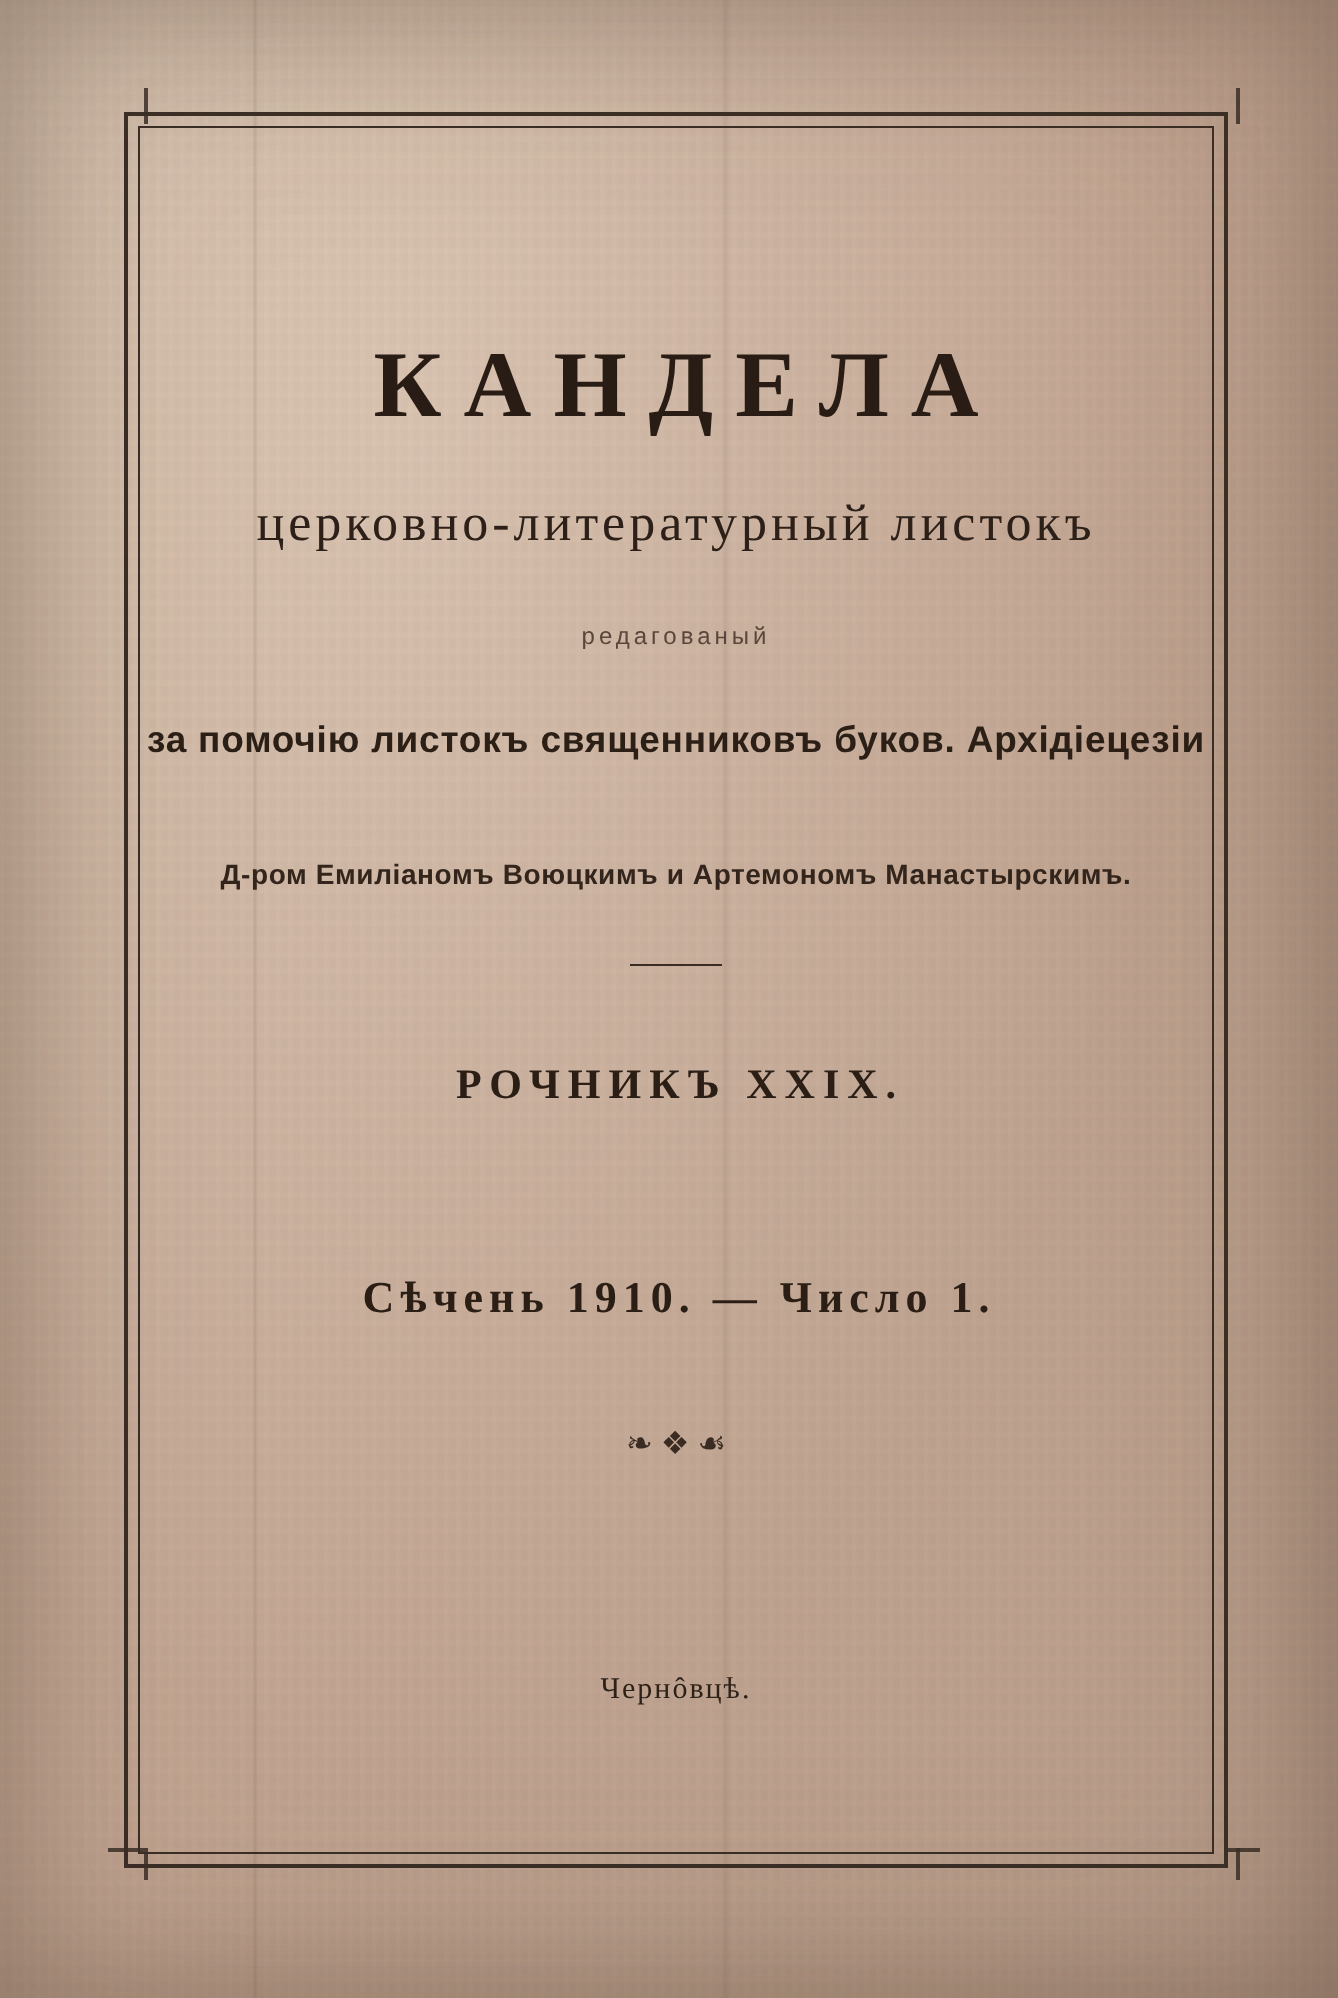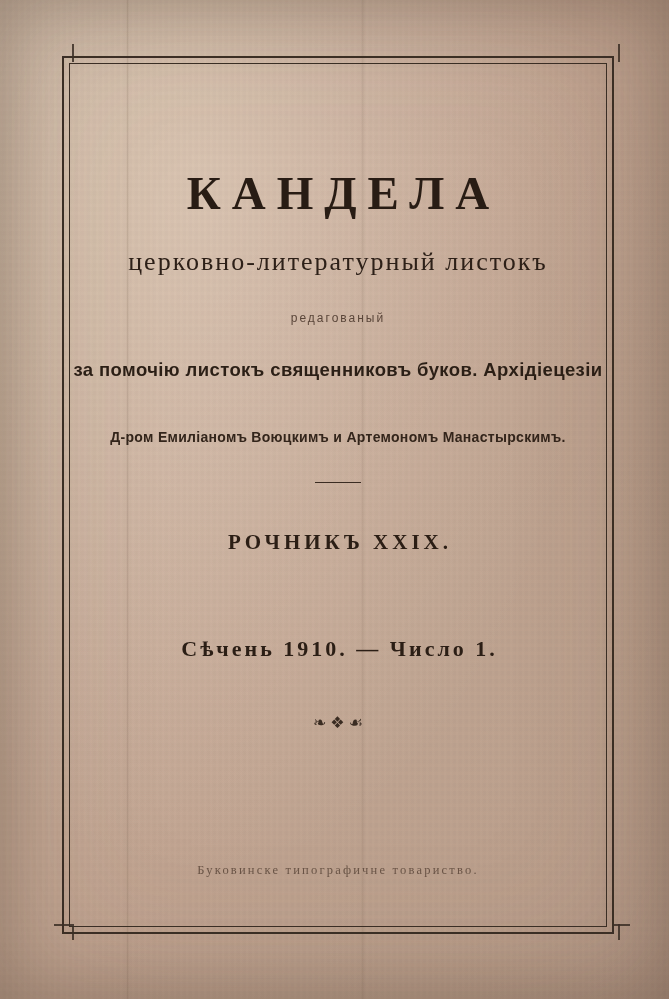--- a/index.html
+++ b/index.html
@@ -253,18 +253,18 @@
       <div class="helpline">за помочію листокъ священниковъ буков. Архідіецезіи</div>
       <div class="editors">Д-ром Емиліаномъ Воюцкимъ и Артемономъ Манастырскимъ.</div>
 
       <div class="rule-short"></div>
 
       <div class="volume">РОЧНИКЪ XXIX.</div>
       <div class="issue">Сѣчень 1910. — Число 1.</div>
 
       <div class="ornament">❧ ❖ ☙</div>
 
-      <div class="imprint-printer">Буковинске типографичне товариство.</div>
+      <div class="imprint-city">Чернôвцѣ.</div>
     </div>
   </div>
 
   <div class="vignette"></div>
 </div>
 
 </body></html>

